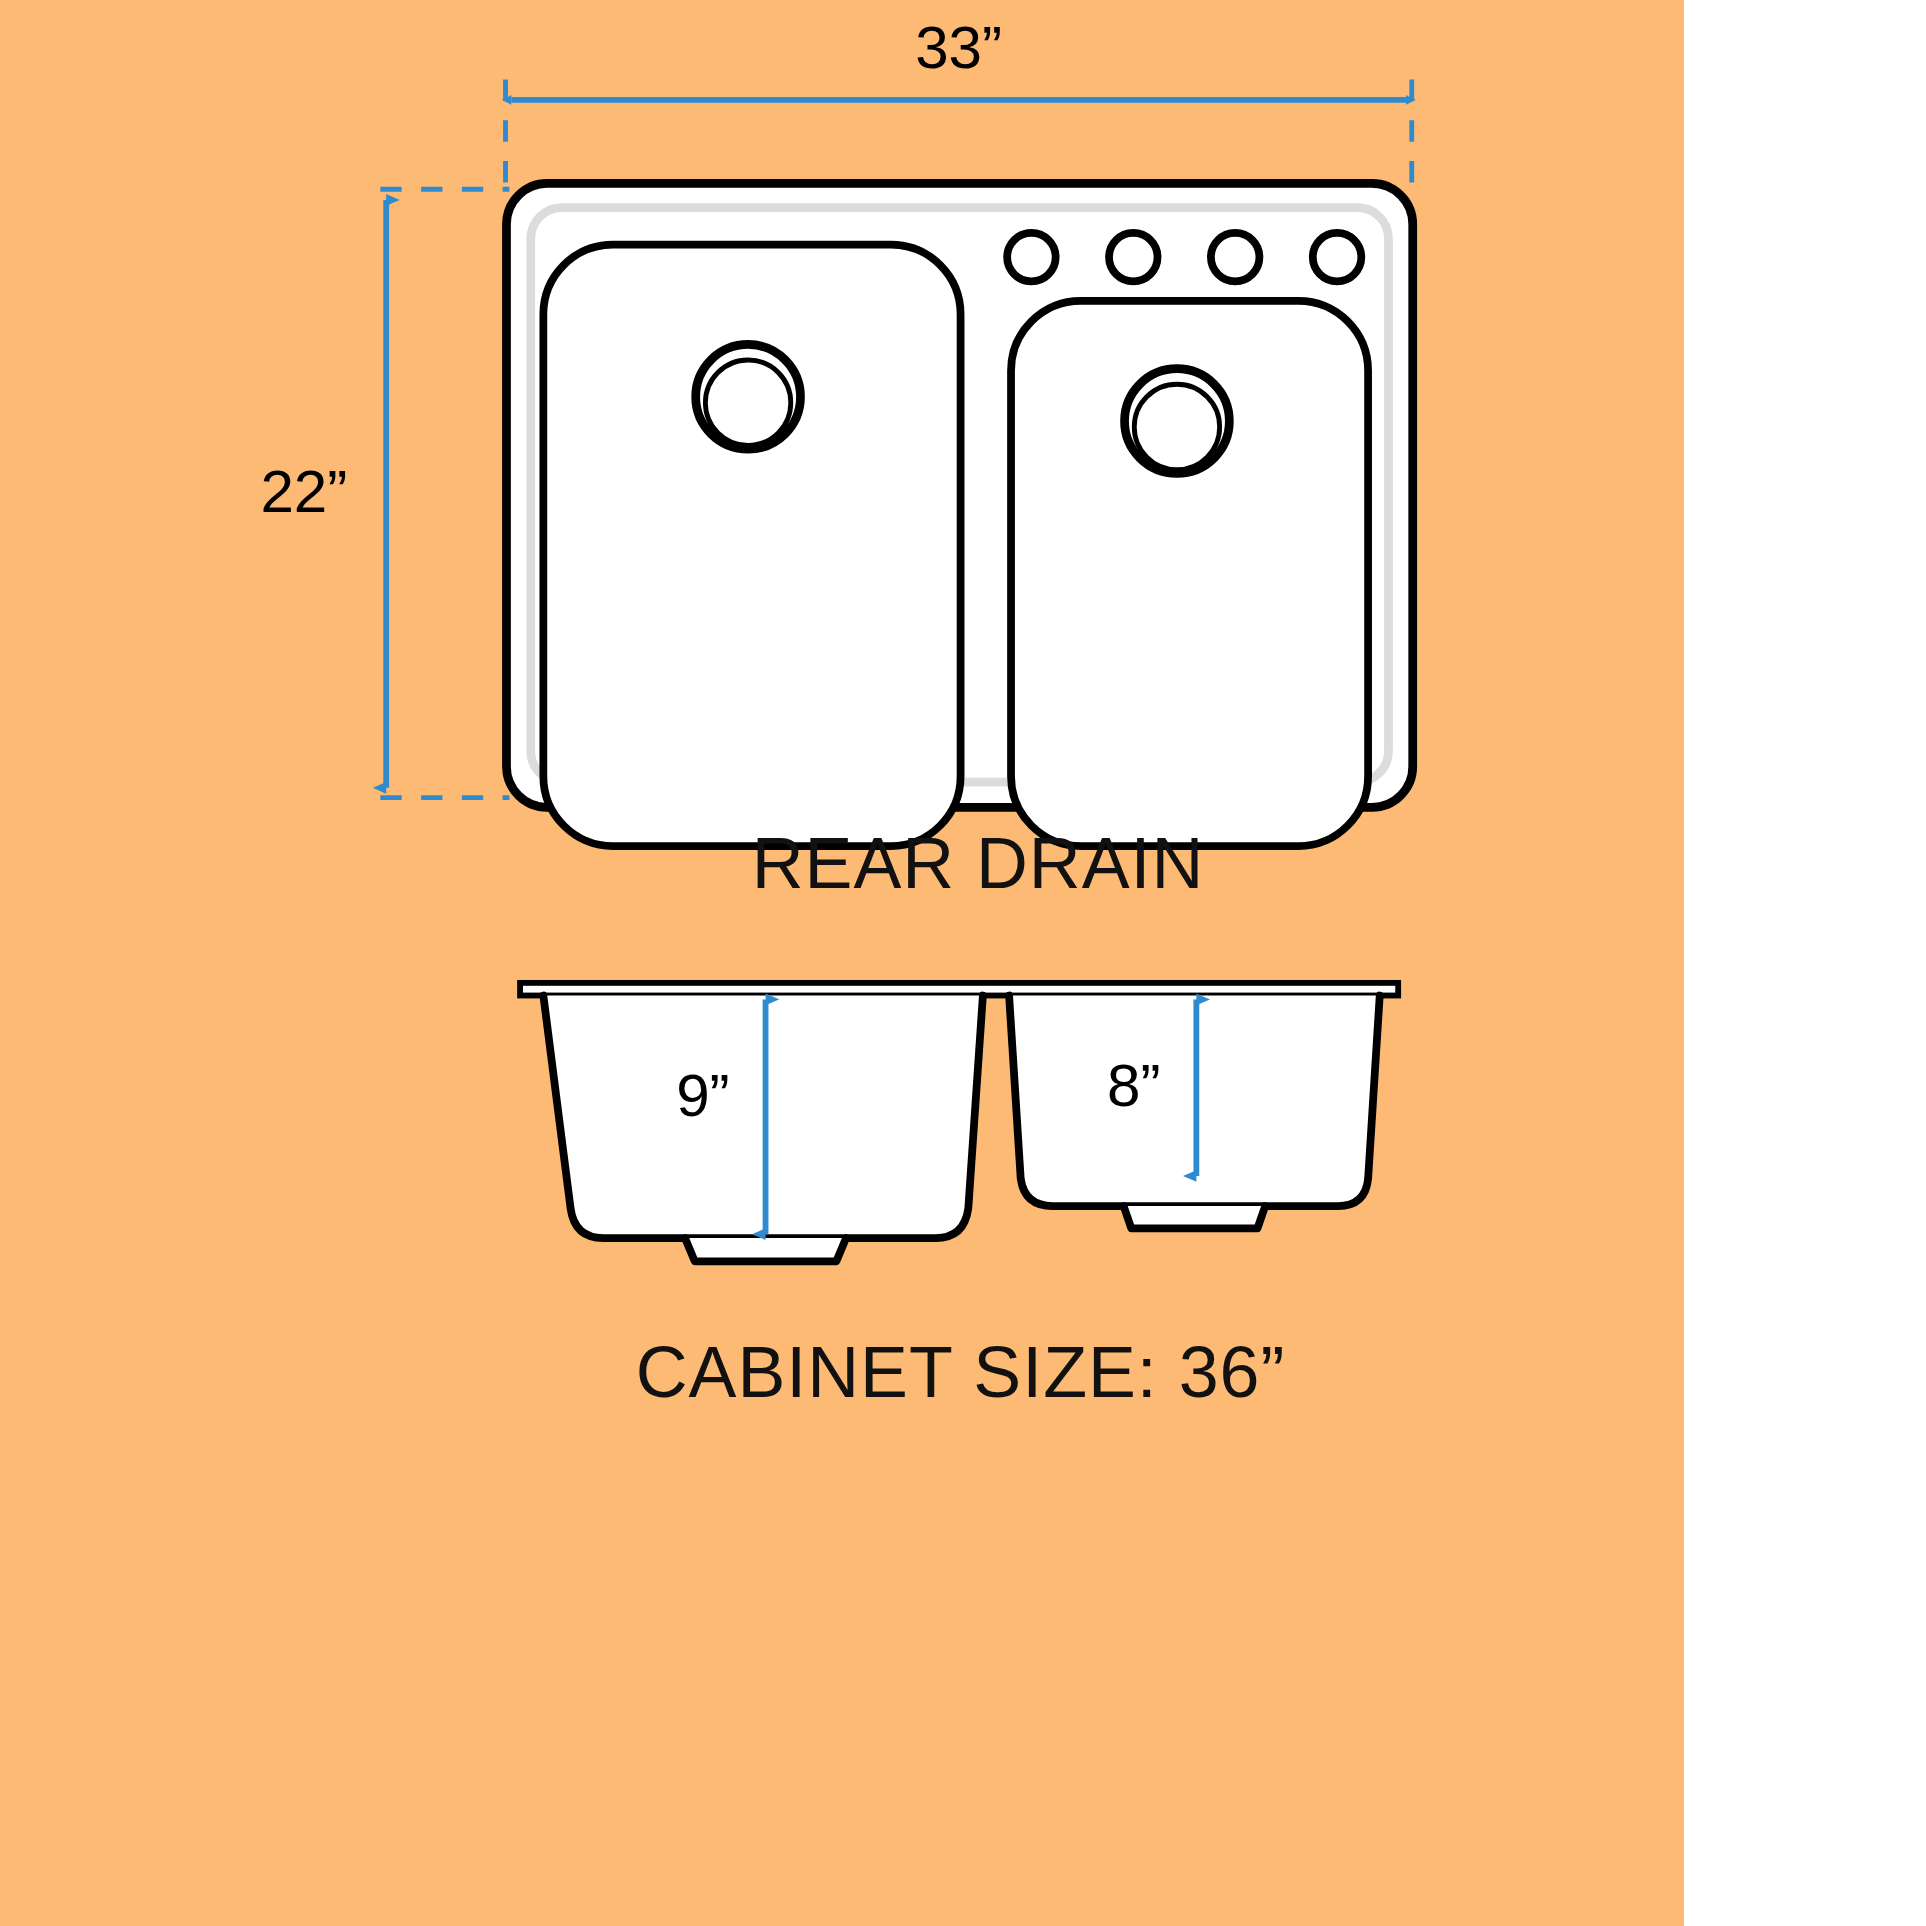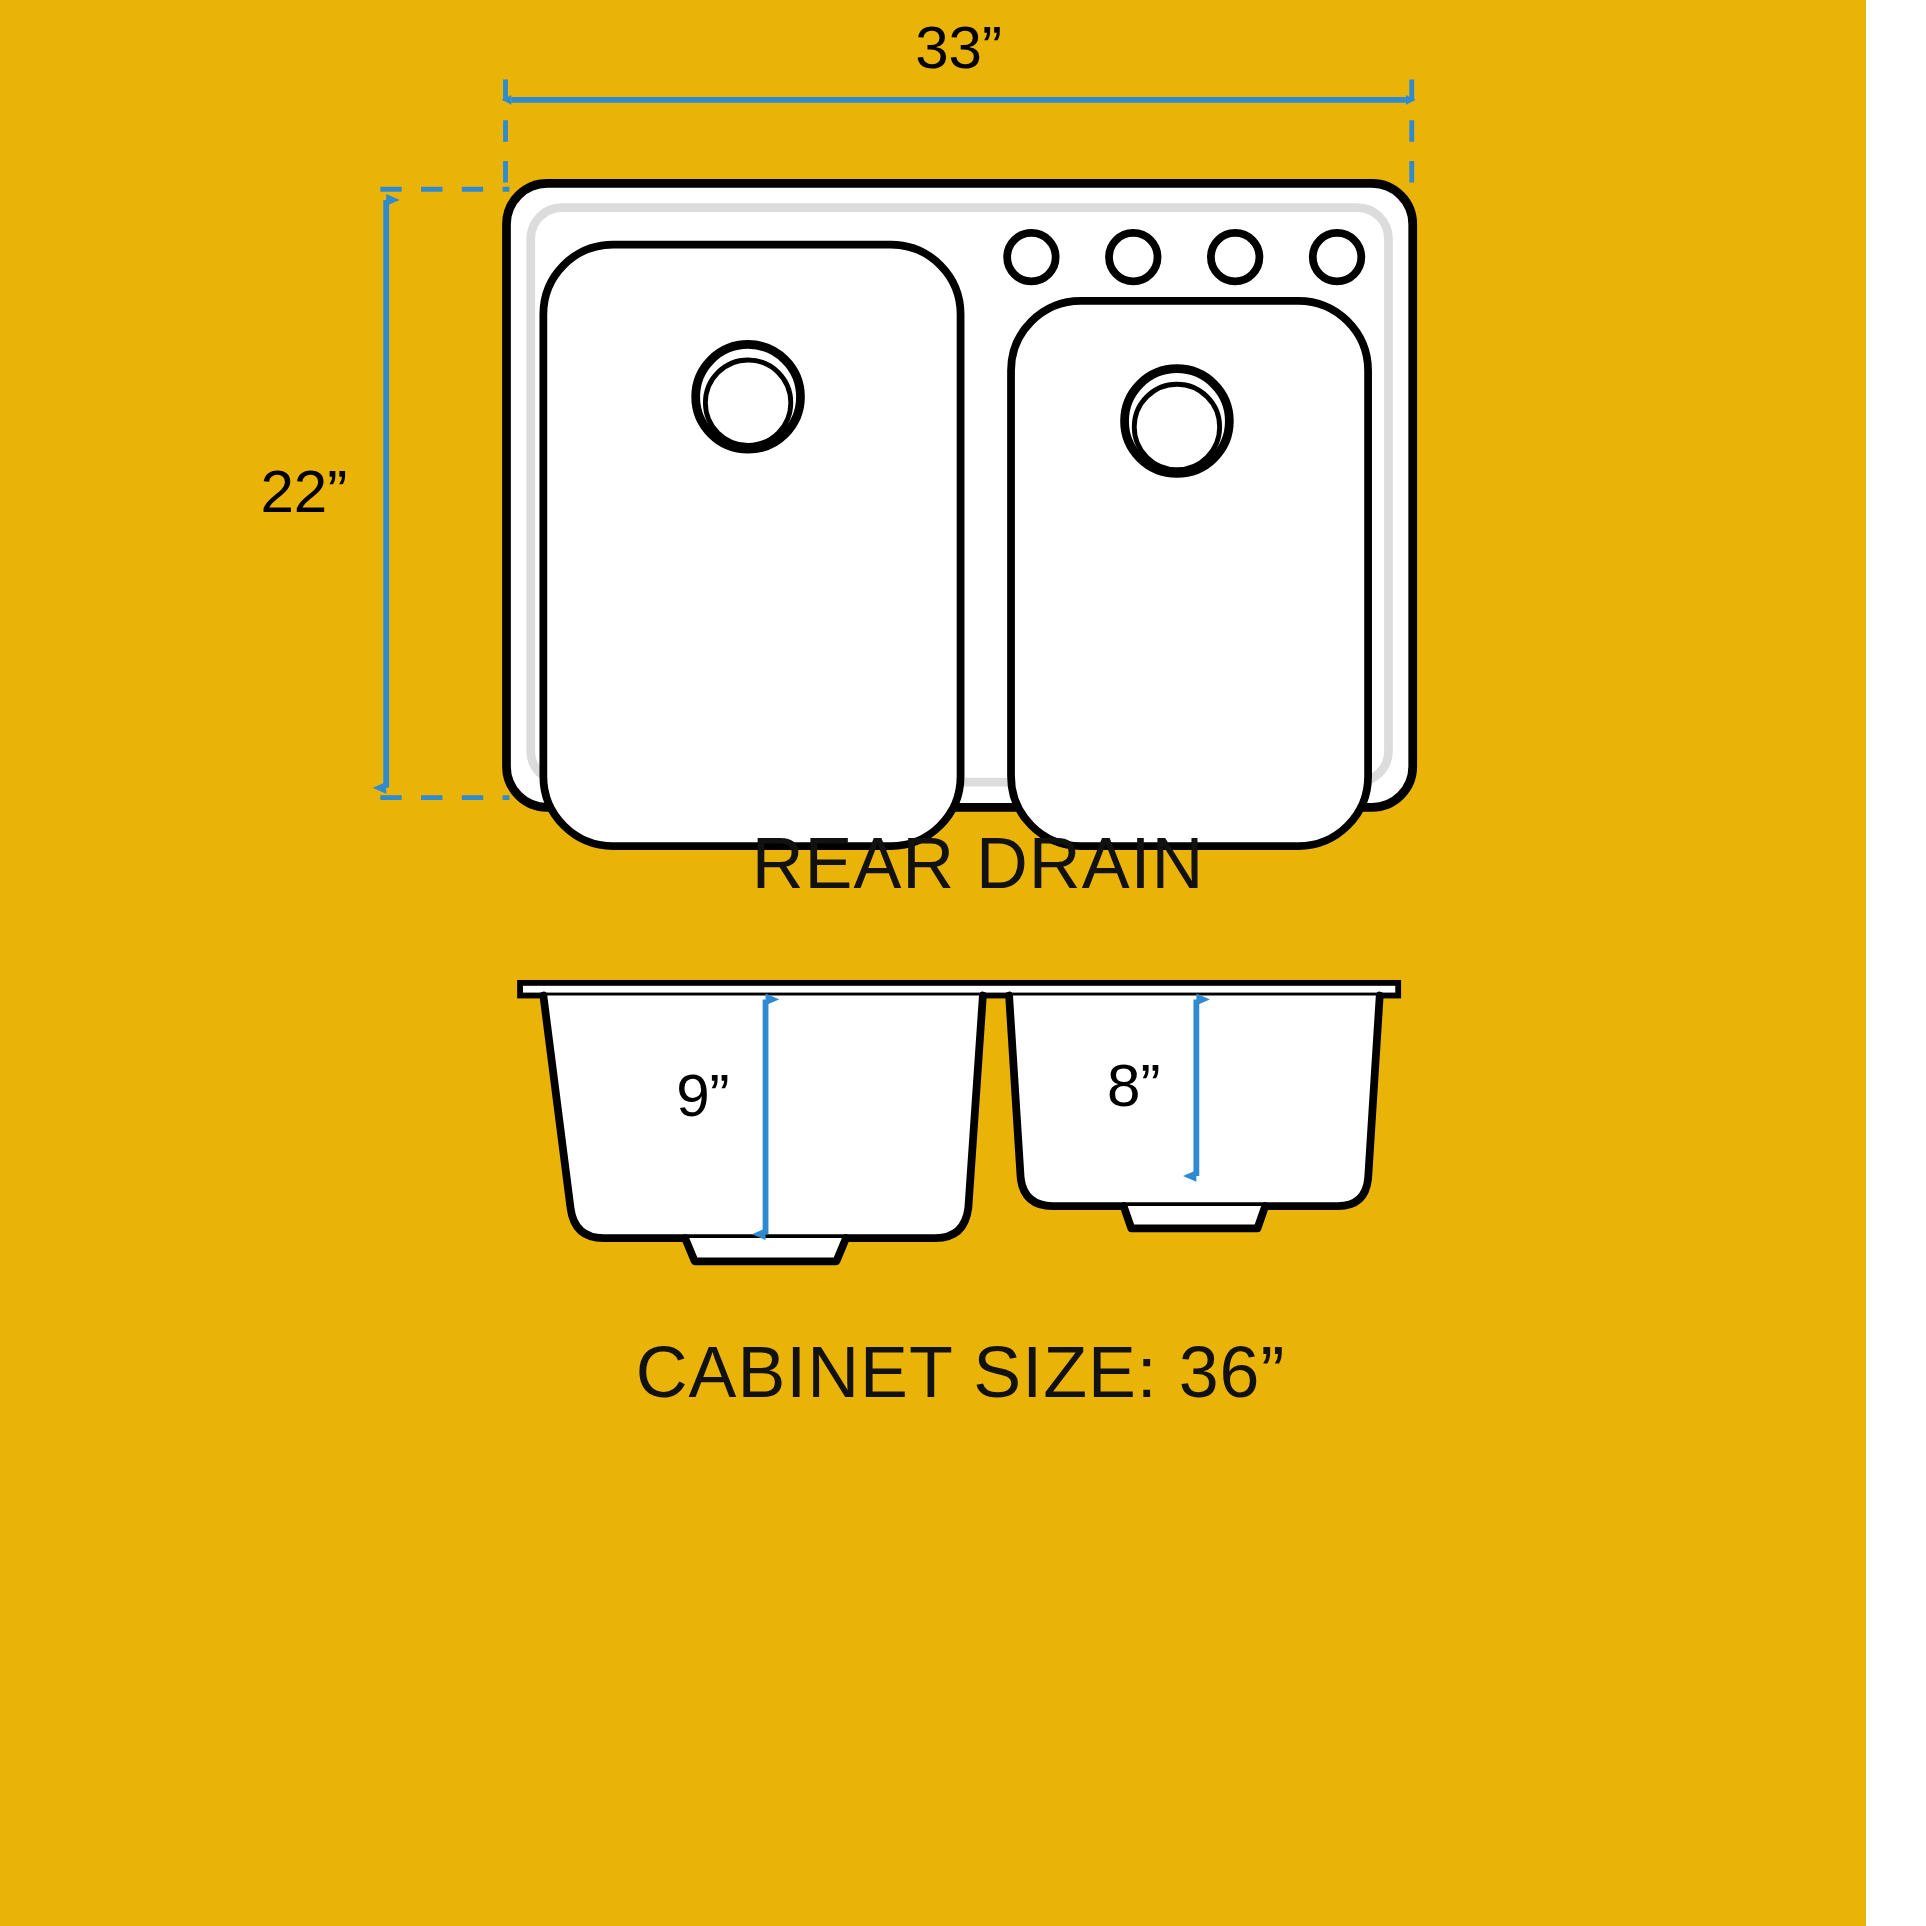--- a/index.html
+++ b/index.html
@@ -8,23 +8,23 @@
     background: #ffffff;
   }
   body {
     width: 1926px;
     height: 1926px;
     font-family: "Liberation Sans", sans-serif;
     overflow: hidden;
   }
   #sheet {
     position: relative;
-    width: 1866px;
+    width: 1684px;
     height: 1926px;
-    background: #eab308;
+    background: #fdba74;
   }
   #drawing {
     position: absolute;
     left: 0;
     top: 0;
     width: 1926px;
     height: 1926px;
     display: block;
   }
   .dim-text {

